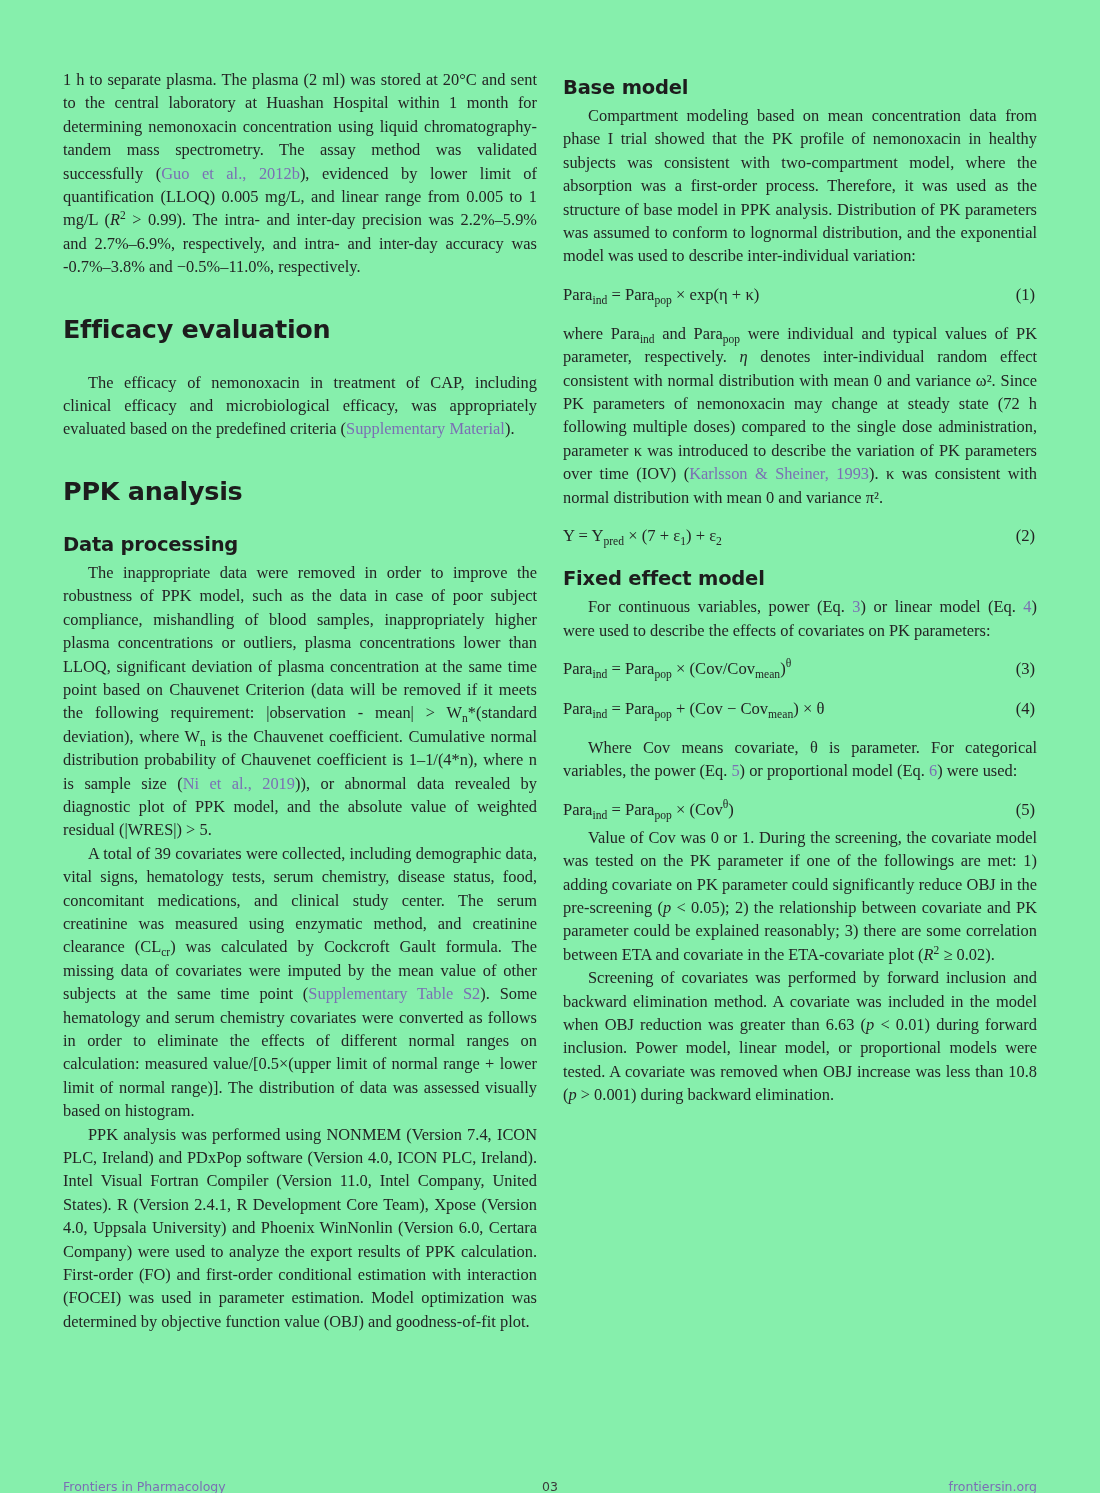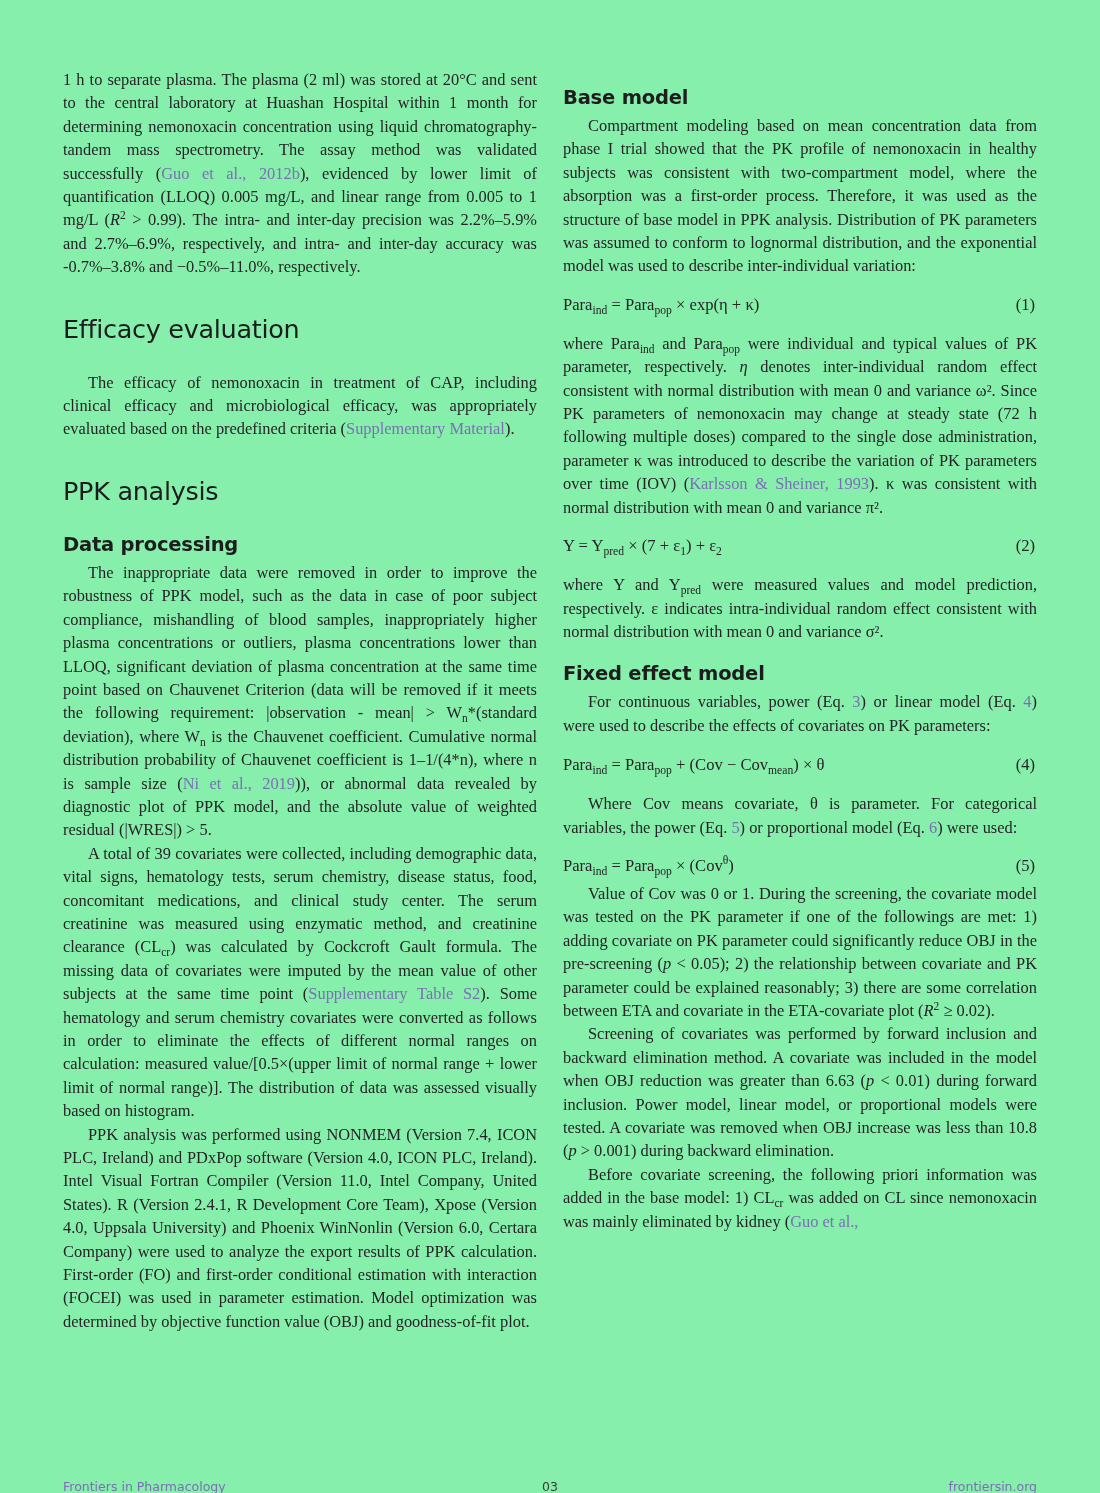--- a/index.html
+++ b/index.html
@@ -23,34 +23,34 @@
     margin:0;
     font-size:16.4px;
     line-height:23.4px;
     text-align:justify;
     color:#242424;
   }
   p.indent { text-indent:25px; }
   h1.sec {
     font-family:"DejaVu Sans","Liberation Sans",sans-serif;
     font-size:25.5px;
-    font-weight:400;
+    font-weight:700;
     letter-spacing:-0.3px;
     color:#1d1d1d;
     margin:35px 0 27px 0;
   }
   h2.sub {
     font-family:"DejaVu Sans","Liberation Sans",sans-serif;
     font-size:19.5px;
     font-weight:600;
     letter-spacing:-0.2px;
     color:#1d1d1d;
     margin:19px 0 5px 0;
   }
-  h2.first { margin-top:18px; }
+  h2.first { margin-top:8px; }
   .eq {
     position:relative;
     font-size:16.6px;
     line-height:24px;
     margin:15px 0;
     padding:0 34px 0 0;
   }
   .eq .eq-num { position:absolute; right:2px; top:0; }
   .eq-pair-top { margin-bottom:4px; }
   .eq-pair-bottom { margin-top:16px; }
@@ -103,41 +103,43 @@
         <span class="eq-num">(1)</span>
       </div>
 
       <p class="body"><span>where Para</span><sub>ind</sub><span> and Para</span><sub>pop</sub><span> were individual and typical values of PK parameter, respectively. </span><span class="i">η</span><span> denotes inter-individual random effect consistent with normal distribution with mean 0 and variance ω². Since PK parameters of nemonoxacin may change at steady state (72 h following multiple doses) compared to the single dose administration, parameter κ was introduced to describe the variation of PK parameters over time (IOV) (</span><span class="l">Karlsson &amp; Sheiner, 1993</span><span>). κ was consistent with normal distribution with mean 0 and variance π².</span></p>
 
       <div class="eq">
         <span><span>Y = Y</span><sub>pred</sub><span> × (7 + ε</span><sub>1</sub><span>) + ε</span><sub>2</sub></span>
         <span class="eq-num">(2)</span>
       </div>
 
-      <p class="body"><span>where Y and Y</span><sub>pred</sub><span> were measured values and model prediction, respectively. ε indicates intra-individual random effect consistent with normal distribution with mean 0 and variance σ².</span></p>
 
       <h2 class="sub">Fixed effect model</h2>
 
       <p class="body indent"><span>For continuous variables, power (Eq. </span><span class="l">3</span><span>) or linear model (Eq. </span><span class="l">4</span><span>) were used to describe the effects of covariates on PK parameters:</span></p>
 
+      <div class="eq eq-pair-top">
+        <span><span>Para</span><sub>ind</sub><span> = Para</span><sub>pop</sub><span> × (Cov/Cov</span><sub>mean</sub><span>)</span><sup>θ</sup></span>
+        <span class="eq-num">(3)</span>
+      </div>
       <div class="eq eq-pair-bottom">
         <span><span>Para</span><sub>ind</sub><span> = Para</span><sub>pop</sub><span> + (Cov − Cov</span><sub>mean</sub><span>) × θ</span></span>
         <span class="eq-num">(4)</span>
       </div>
 
       <p class="body indent"><span>Where Cov means covariate, θ is parameter. For categorical variables, the power (Eq. </span><span class="l">5</span><span>) or proportional model (Eq. </span><span class="l">6</span><span>) were used:</span></p>
 
       <div class="eq eq-pair-top">
         <span><span>Para</span><sub>ind</sub><span> = Para</span><sub>pop</sub><span> × (Cov</span><sup>θ</sup><span>)</span></span>
         <span class="eq-num">(5)</span>
       </div>
 
       <p class="body indent"><span>Value of Cov was 0 or 1. During the screening, the covariate model was tested on the PK parameter if one of the followings are met: 1) adding covariate on PK parameter could significantly reduce OBJ in the pre-screening (</span><span class="i">p</span><span> &lt; 0.05); 2) the relationship between covariate and PK parameter could be explained reasonably; 3) there are some correlation between ETA and covariate in the ETA-covariate plot (</span><span class="i">R</span><sup>2</sup><span> ≥ 0.02).</span></p>
       <p class="body indent"><span>Screening of covariates was performed by forward inclusion and backward elimination method. A covariate was included in the model when OBJ reduction was greater than 6.63 (</span><span class="i">p</span><span> &lt; 0.01) during forward inclusion. Power model, linear model, or proportional models were tested. A covariate was removed when OBJ increase was less than 10.8 (</span><span class="i">p</span><span> &gt; 0.001) during backward elimination.</span></p>
-      <p class="body indent"><span>Before covariate screening, the following priori information was added in the base model: 1) CL</span><sub>cr</sub><span> was added on CL since nemonoxacin was mainly eliminated by kidney (</span><span class="l">Guo et al.,</span></p>
     </div>
 
   </div>
 
   <div class="footer">
     <span class="fj">Frontiers in Pharmacology</span>
     <span class="fp">03</span>
     <span class="fw">frontiersin.org</span>
   </div>
 </div>

